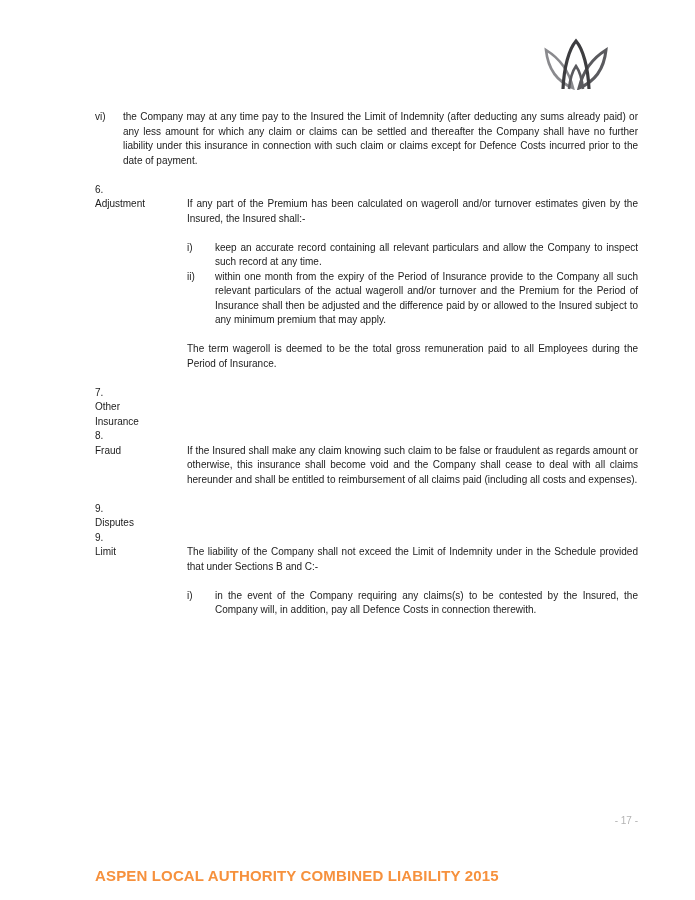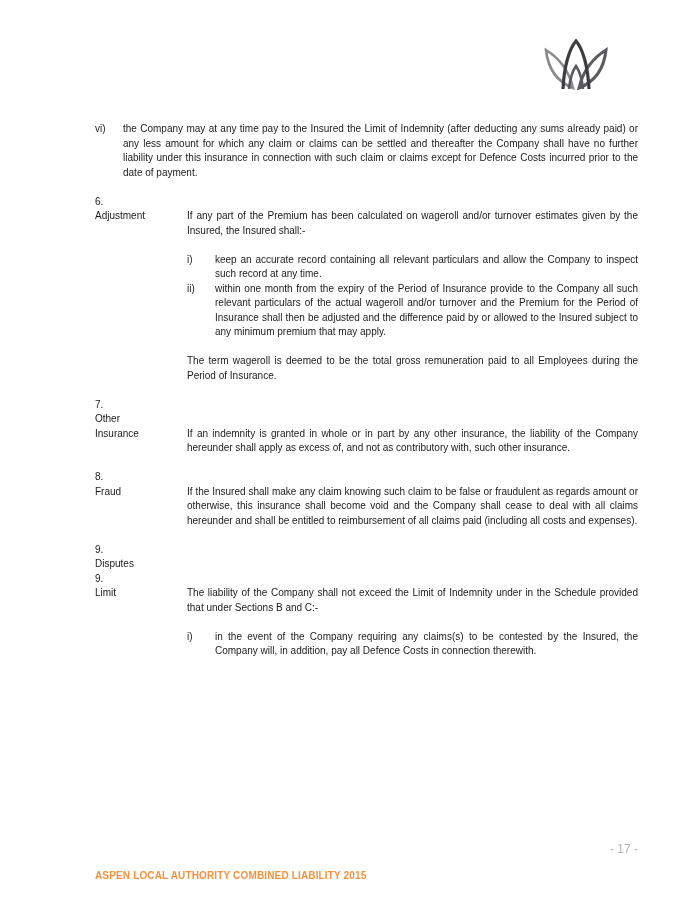--- a/index.html
+++ b/index.html
@@ -11,31 +11,31 @@
   }
   .logo{position:absolute;left:542px;top:38px;width:68px;height:52px;}
   .logo svg{display:block;width:100%;height:100%;}
   .logo .petal{fill:none;stroke:var(--logo-mid);stroke-width:3;}
   .logo .petal-hi{fill:none;stroke:var(--logo-light);stroke-width:2.6;}
   .logo .arch{fill:none;stroke:var(--logo-dark);stroke-width:3.2;}
   .logo .notch{fill:none;stroke:var(--logo-mid);stroke-width:2.6;}
   .content{position:absolute;left:95px;top:110px;width:543px;}
   .offset{margin-left:92px;}
   p.body-text{margin:0 0 var(--lh) 0;text-align:justify;}
-  .list{margin:12px 0 var(--lh) 0;}
+  .list{margin:0 0 var(--lh) 0;}
   .list-item{display:grid;grid-template-columns:28px 1fr;}
   .list-item .marker{text-align:left;}
   .list-item .li-text{text-align:justify;}
   .section{display:grid;grid-template-columns:92px 1fr;}
   .sec-label div{white-space:nowrap;}
   .footer-brand{
     position:absolute;left:95px;top:869px;
-    font-weight:bold;font-size:10px;letter-spacing:.15px;color:#F6913D;
+    font-weight:bold;font-size:15px;letter-spacing:.15px;color:#F6913D;
   }
-  .page-number{position:absolute;right:57px;top:842px;font-size:12px;color:#B3B3B3;}
+  .page-number{position:absolute;right:57px;top:814px;font-size:10px;color:#B3B3B3;}
 </style>
 </head>
 <body>
 
 <div class="page" style="color: rgb(27, 27, 27); --logo-dark: #3D3D40; --logo-mid: #5A5A5E; --logo-light: #8A8A8E;">
 
   <div class="logo">
     <svg viewBox="0 0 68 52" aria-hidden="true">
       <path class="petal-hi" d="M4,12 C6,31 16,44 31,50 C27,33 17,20 4,12 Z"></path>
       <path class="petal" d="M64,12 C62,31 52,44 37,50 C41,33 51,20 64,12 Z"></path>
@@ -71,23 +71,20 @@
             </div>
             <p class="body-text">The term wageroll is deemed to be the total gross remuneration paid to all Employees during the Period of Insurance.</p>
           </div>
         </div>
         <div class="section">
           <div class="sec-label">
             <div class="sec-num">7.</div>
             <div class="sec-title">Other</div>
             <div class="sec-title">Insurance</div>
           </div>
-          <div class="sec-body" style="padding-top: 29px;">
-            <p class="body-text">If an indemnity is granted in whole or in part by any other insurance, the liability of the Company hereunder shall apply as excess of, and not as contributory with, such other insurance.</p>
-          </div>
         </div>
         <div class="section">
           <div class="sec-label">
             <div class="sec-num">8.</div>
             <div class="sec-title">Fraud</div>
           </div>
           <div class="sec-body" style="padding-top: 14.5px;">
             <p class="body-text">If the Insured shall make any claim knowing such claim to be false or fraudulent as regards amount or otherwise, this insurance shall become void and the Company shall cease to deal with all claims hereunder and shall be entitled to reimbursement of all claims paid (including all costs and expenses).</p>
           </div>
         </div>

